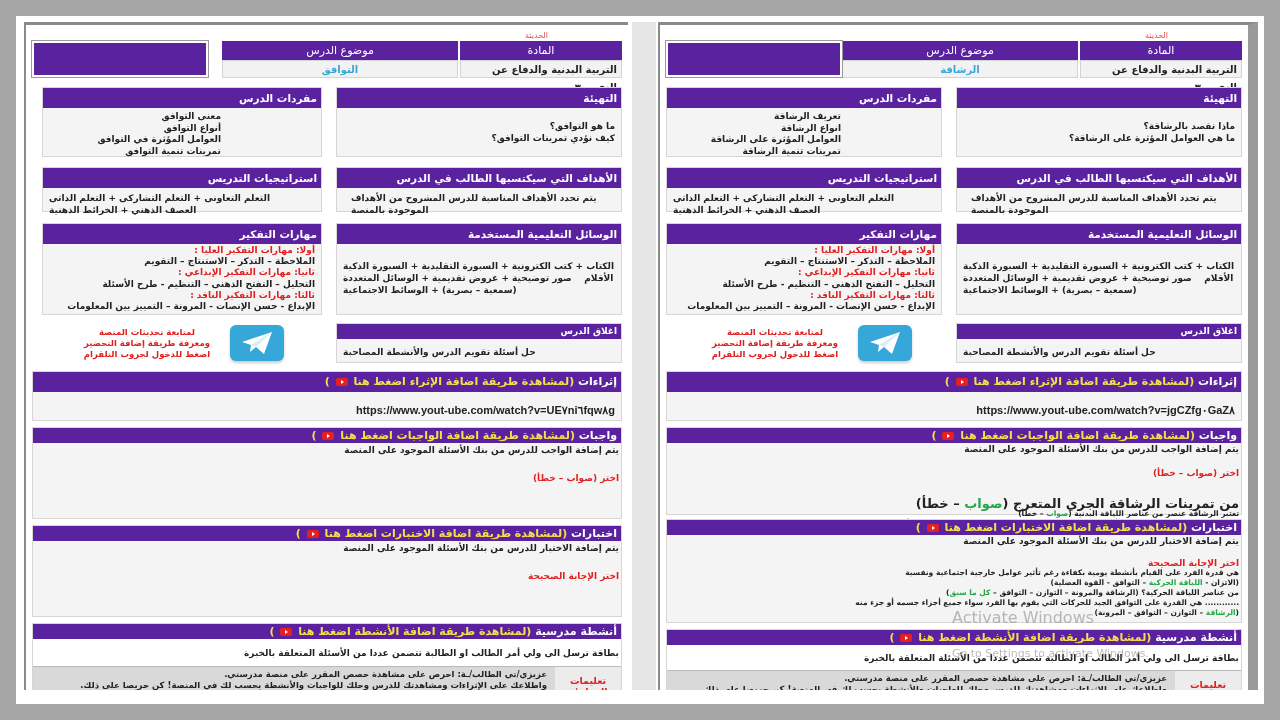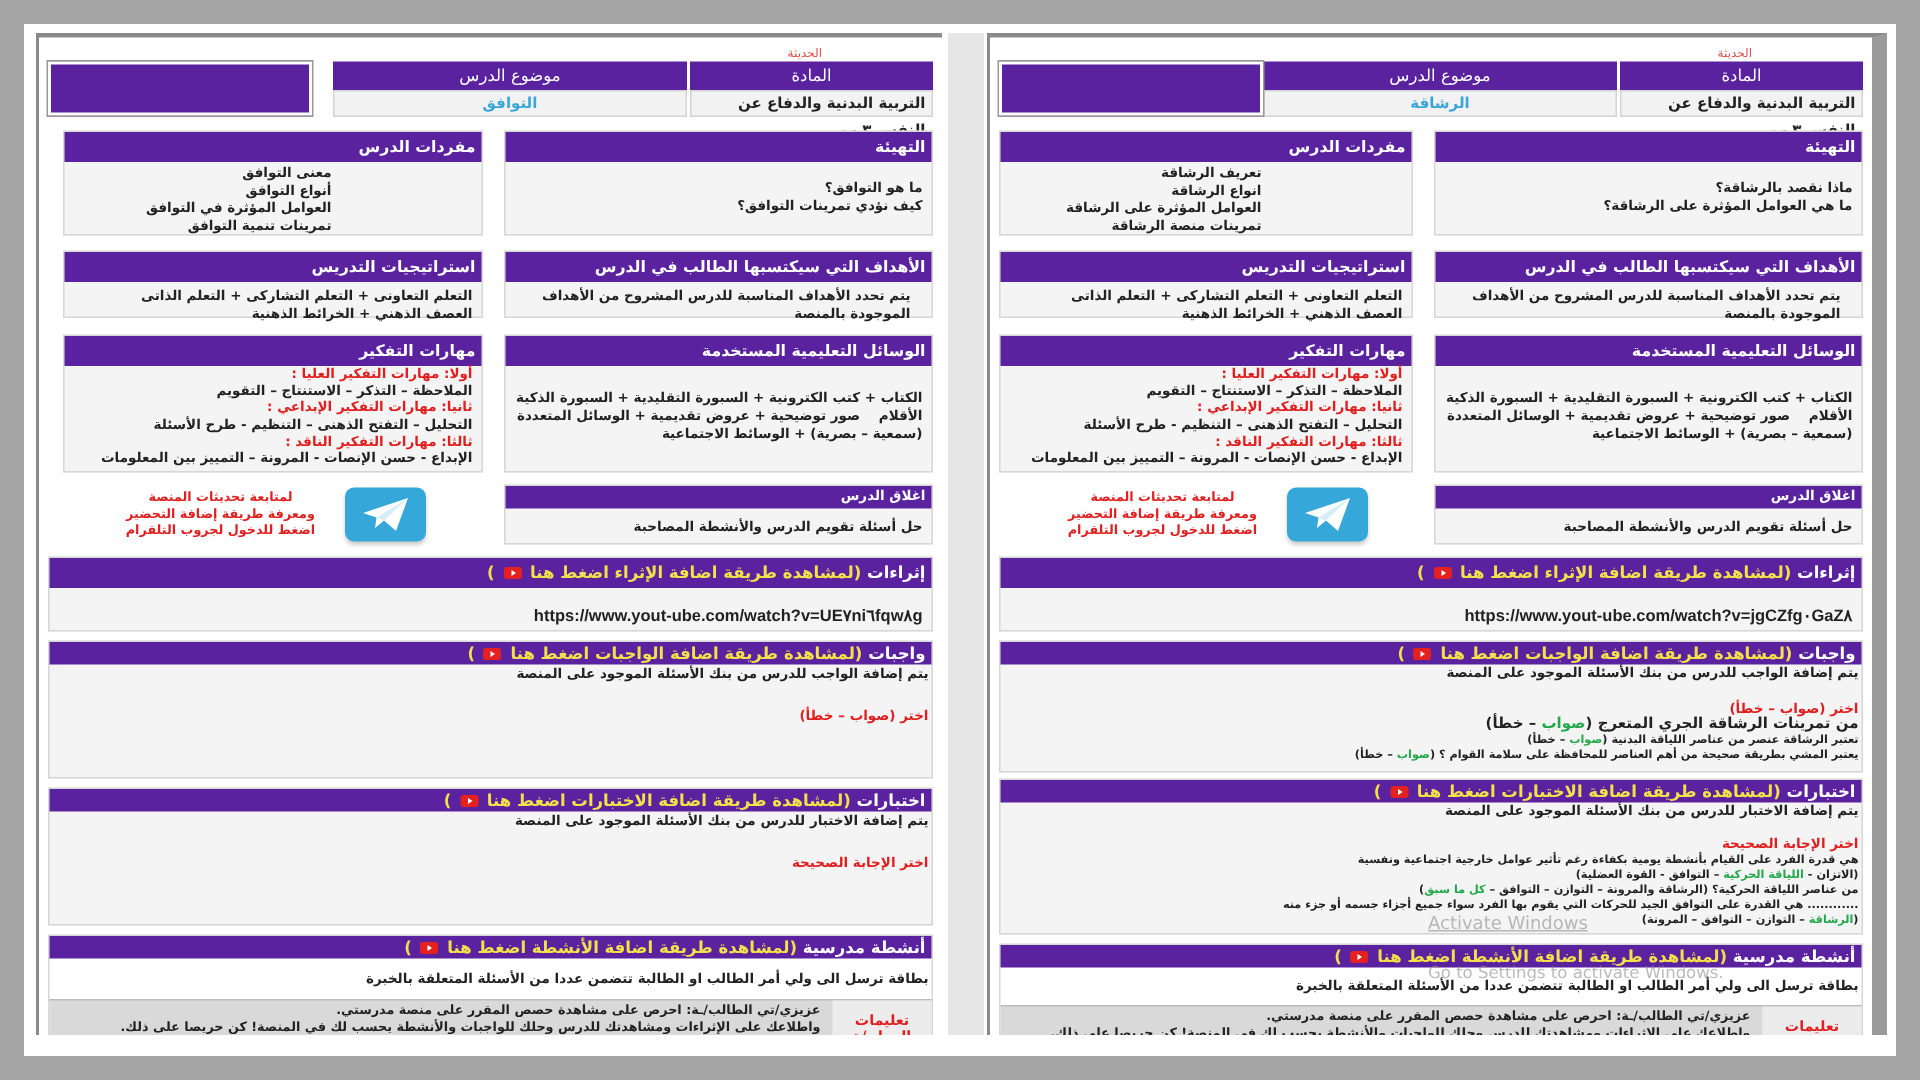--- a/index.html
+++ b/index.html
@@ -44,21 +44,21 @@
     .box {
       position: absolute; background: #f4f4f4; border: 1px solid #d6d6d6;
     }
     .box .title {
       background: #5b22a0; color: #fff; font-size: 10.5px; height: 20px; line-height: 20px;
       padding-right: 4px; text-align: right; font-weight: bold;
     }
     .box .body {
       font-size: 9px; color: #222; font-weight: bold; padding: 3px 6px; line-height: 12px;
     }
-    .body.center { text-align: right; }
+    .body.center { text-align: left; }
     .red { color: #e02020; }
     .green { color: #22a84a; }
     .wide .title { font-size: 11px; }
     .wide .title .yl { color: #f4e04a; }
     .yt {
       display: inline-block; width: 12px; height: 8px; background: #e52020; border-radius: 2px;
       vertical-align: middle; position: relative; margin: 0 2px;
     }
     .yt::after {
       content: ""; position: absolute; left: 5px; top: 2px; width: 0; height: 0;
@@ -83,21 +83,21 @@
     }
     .instr .lbl {
       position: absolute; right: 0; top: 0; width: 66px; height: 100%; color: #e02020;
       font-size: 9.5px; padding-top: 8px; text-align: center; background: #ececec;
     }
     .instr .txt { position: absolute; right: 74px; top: 2px; line-height: 11px; }
     .activate {
       position: absolute; left: 952px; top: 608px; color: rgba(140,140,140,0.6);
       font-family: "DejaVu Sans", sans-serif; pointer-events: none;
     }
-    .activate .a1 { font-size: 12px; text-decoration: underline; }
+    .activate .a1 { font-size: 16px; }
     .activate .a2 { font-size: 11px; margin-top: 20px; }
   </style>
 </head>
 <body>
 
 <div class="frame"></div>
 <div class="divider"></div>
 
 <div class="page left">
   <div class="watermark-top" style="right:80px;">الحديثة</div>
@@ -255,21 +255,21 @@
         <div>ماذا نقصد بالرشاقة؟</div>
         <div>ما هي العوامل المؤثرة على الرشاقة؟</div>
       </div>
     </div>
     <div class="box" style="right:300px; top:62px; width:276px; height:70px;">
       <div class="title">مفردات الدرس</div>
       <div class="body" style="padding-right:100px; line-height:11.5px;">
         <div>تعريف الرشاقة</div>
         <div>انواع الرشاقة</div>
         <div>العوامل المؤثرة على الرشاقة</div>
-        <div>تمرينات منصة الرشاقة</div>
+        <div>تمرينات تنمية الرشاقة</div>
       </div>
     </div>
 
     <div class="box" style="right:0; top:142px; width:286px; height:45px;">
       <div class="title">الأهداف التي سيكتسبها الطالب في الدرس</div>
       <div class="body center" style="padding:4px 14px;">يتم تحدد الأهداف المناسبة للدرس المشروح من الأهداف الموجودة بالمنصة</div>
     </div>
     <div class="box" style="right:300px; top:142px; width:276px; height:45px;">
       <div class="title">استراتيجيات التدريس</div>
       <div class="body center" style="padding-top:4px;">
@@ -327,21 +327,21 @@
     <div class="box wide" style="right:0; left:0; top:402px; height:88px;">
       <div class="title" style="height:15px; line-height:15px;">
         <span>واجبات</span>
         <span class="yl">(لمشاهدة طريقة اضافة الواجبات اضغط هنا</span>
         <span class="yt"></span>
         <span class="yl">)</span>
       </div>
       <div class="body" style="padding:1px 2px; line-height:10px;">
         <div>يتم إضافة الواجب للدرس من بنك الأسئلة الموجود على المنصة</div>
         <div class="red" style="margin-top:14px;">اختر (صواب – خطأ)</div>
-        <div style="font-size:10px;">
+        <div style="font-size:13px;margin-top:21px;">
           <span>من تمرينات الرشاقة الجري المتعرج</span> (<span class="green">صواب</span> <span>– خطأ)</span>
         </div>
         <div style="font-size:7.5px;">
           <span>تعتبر الرشاقة عنصر من عناصر اللياقة البدنية</span> (<span class="green">صواب</span> <span>– خطأ)</span>
         </div>
         <div style="font-size:7.5px;">
           <span>يعتبر المشي بطريقة صحيحة من أهم العناصر للمحافظة على سلامة القوام ؟</span> (<span class="green">صواب</span> <span>– خطأ)</span>
         </div>
       </div>
     </div>

